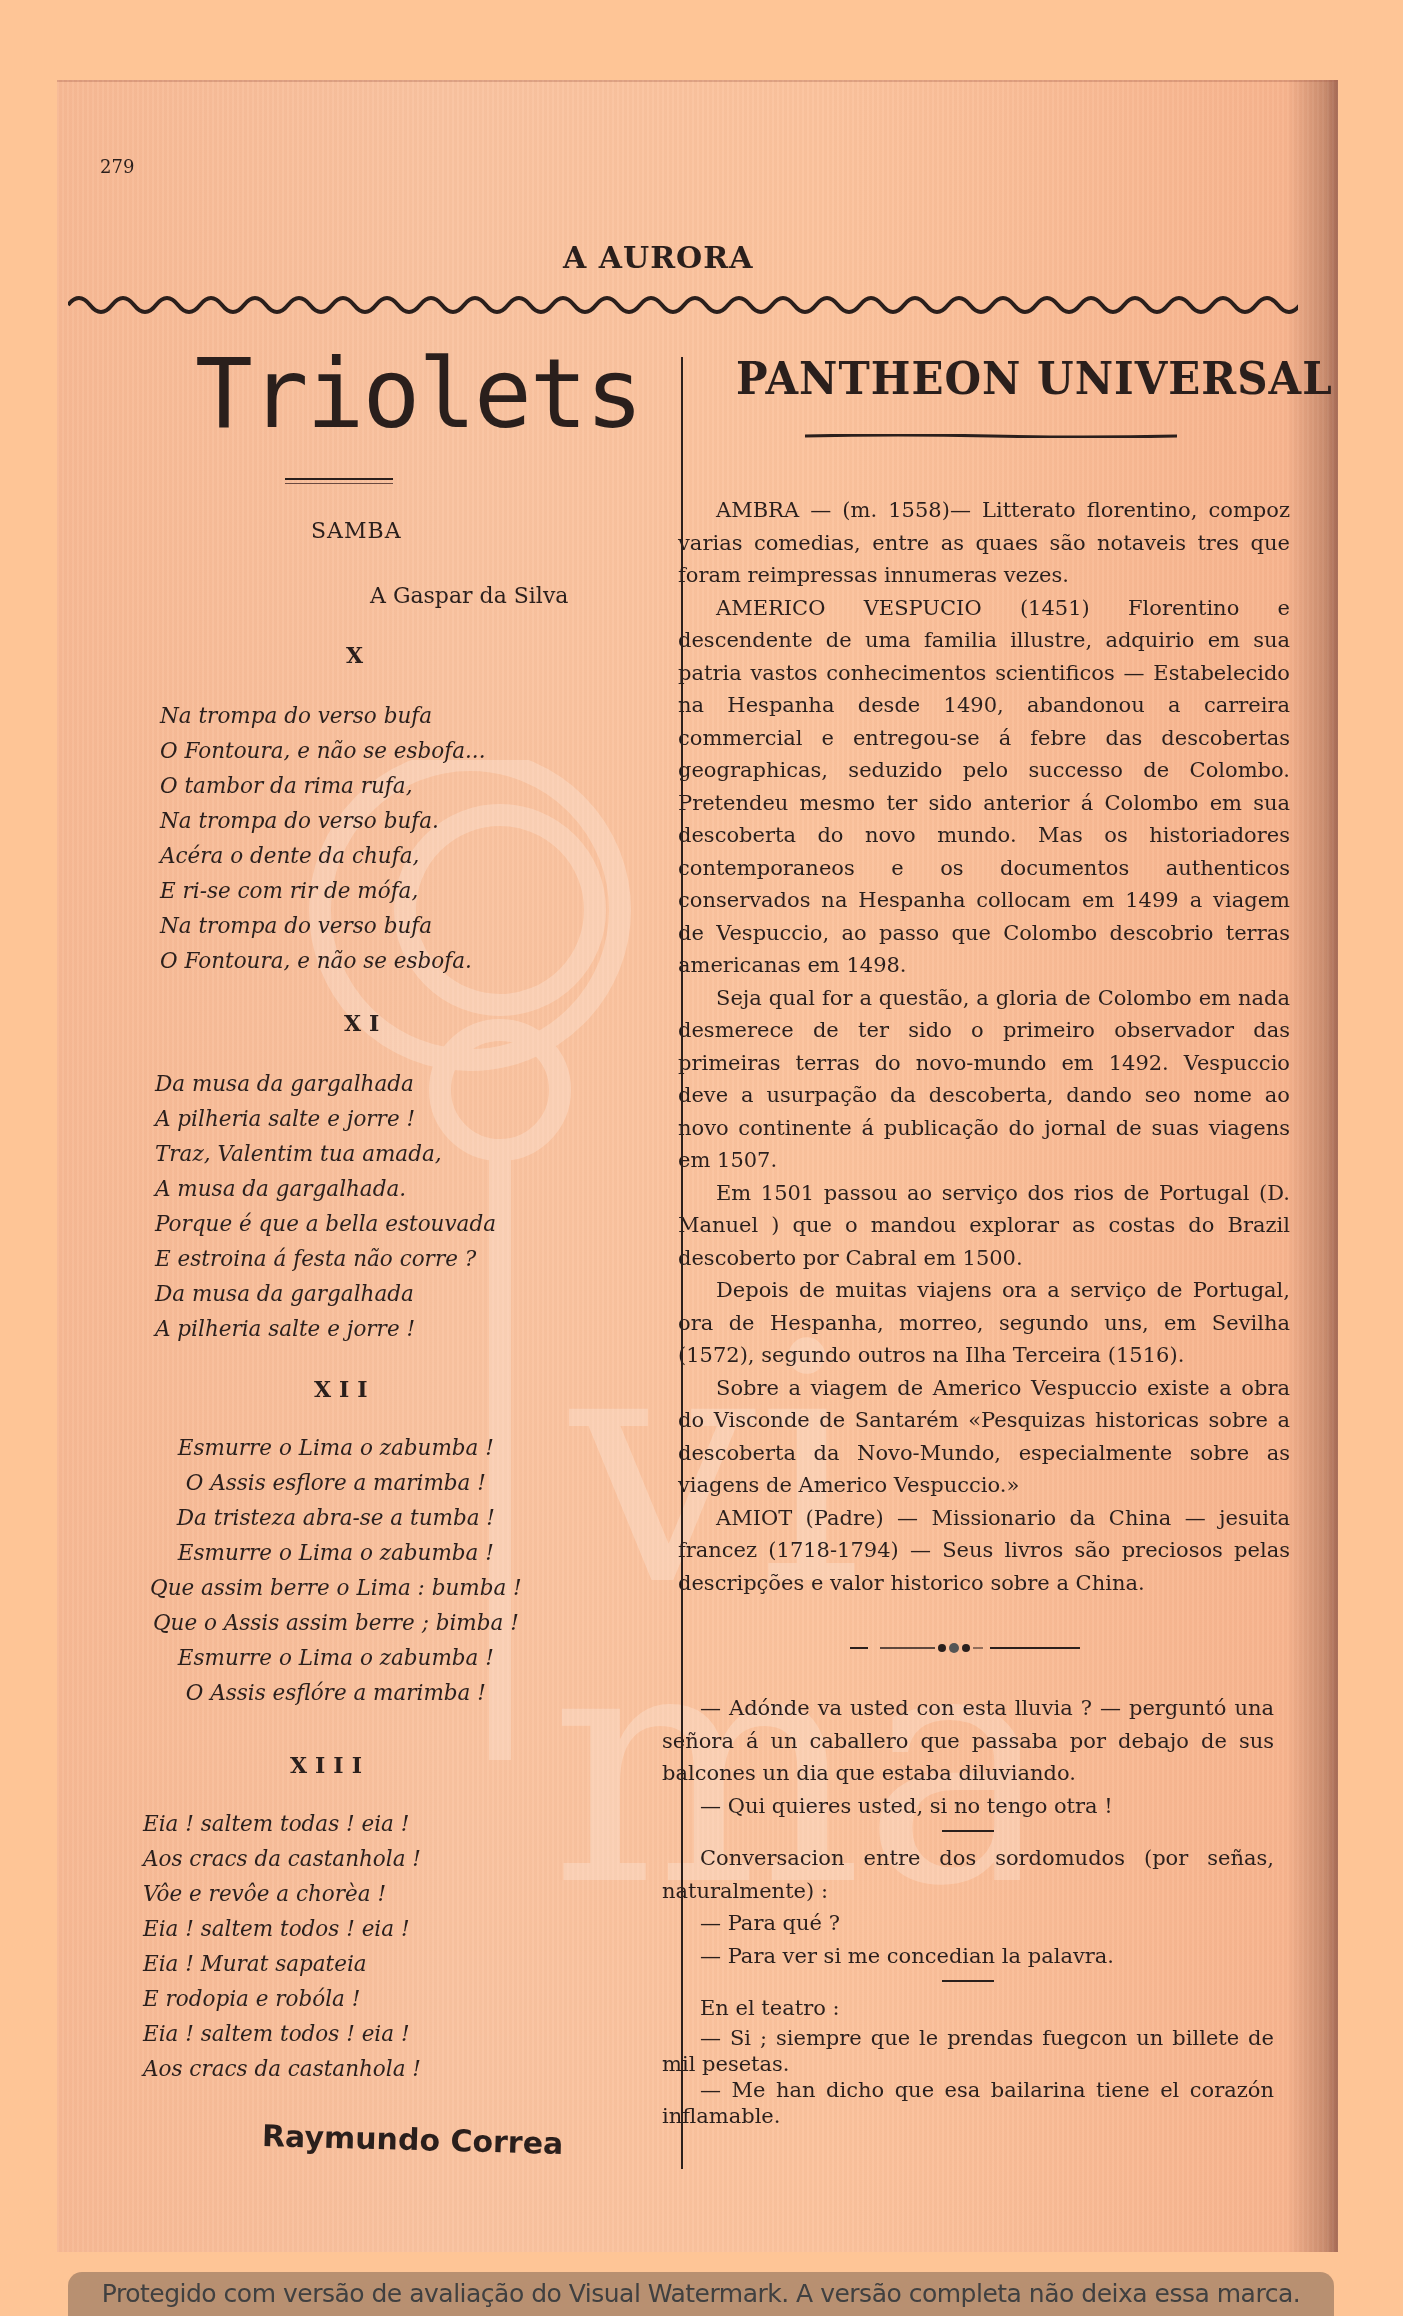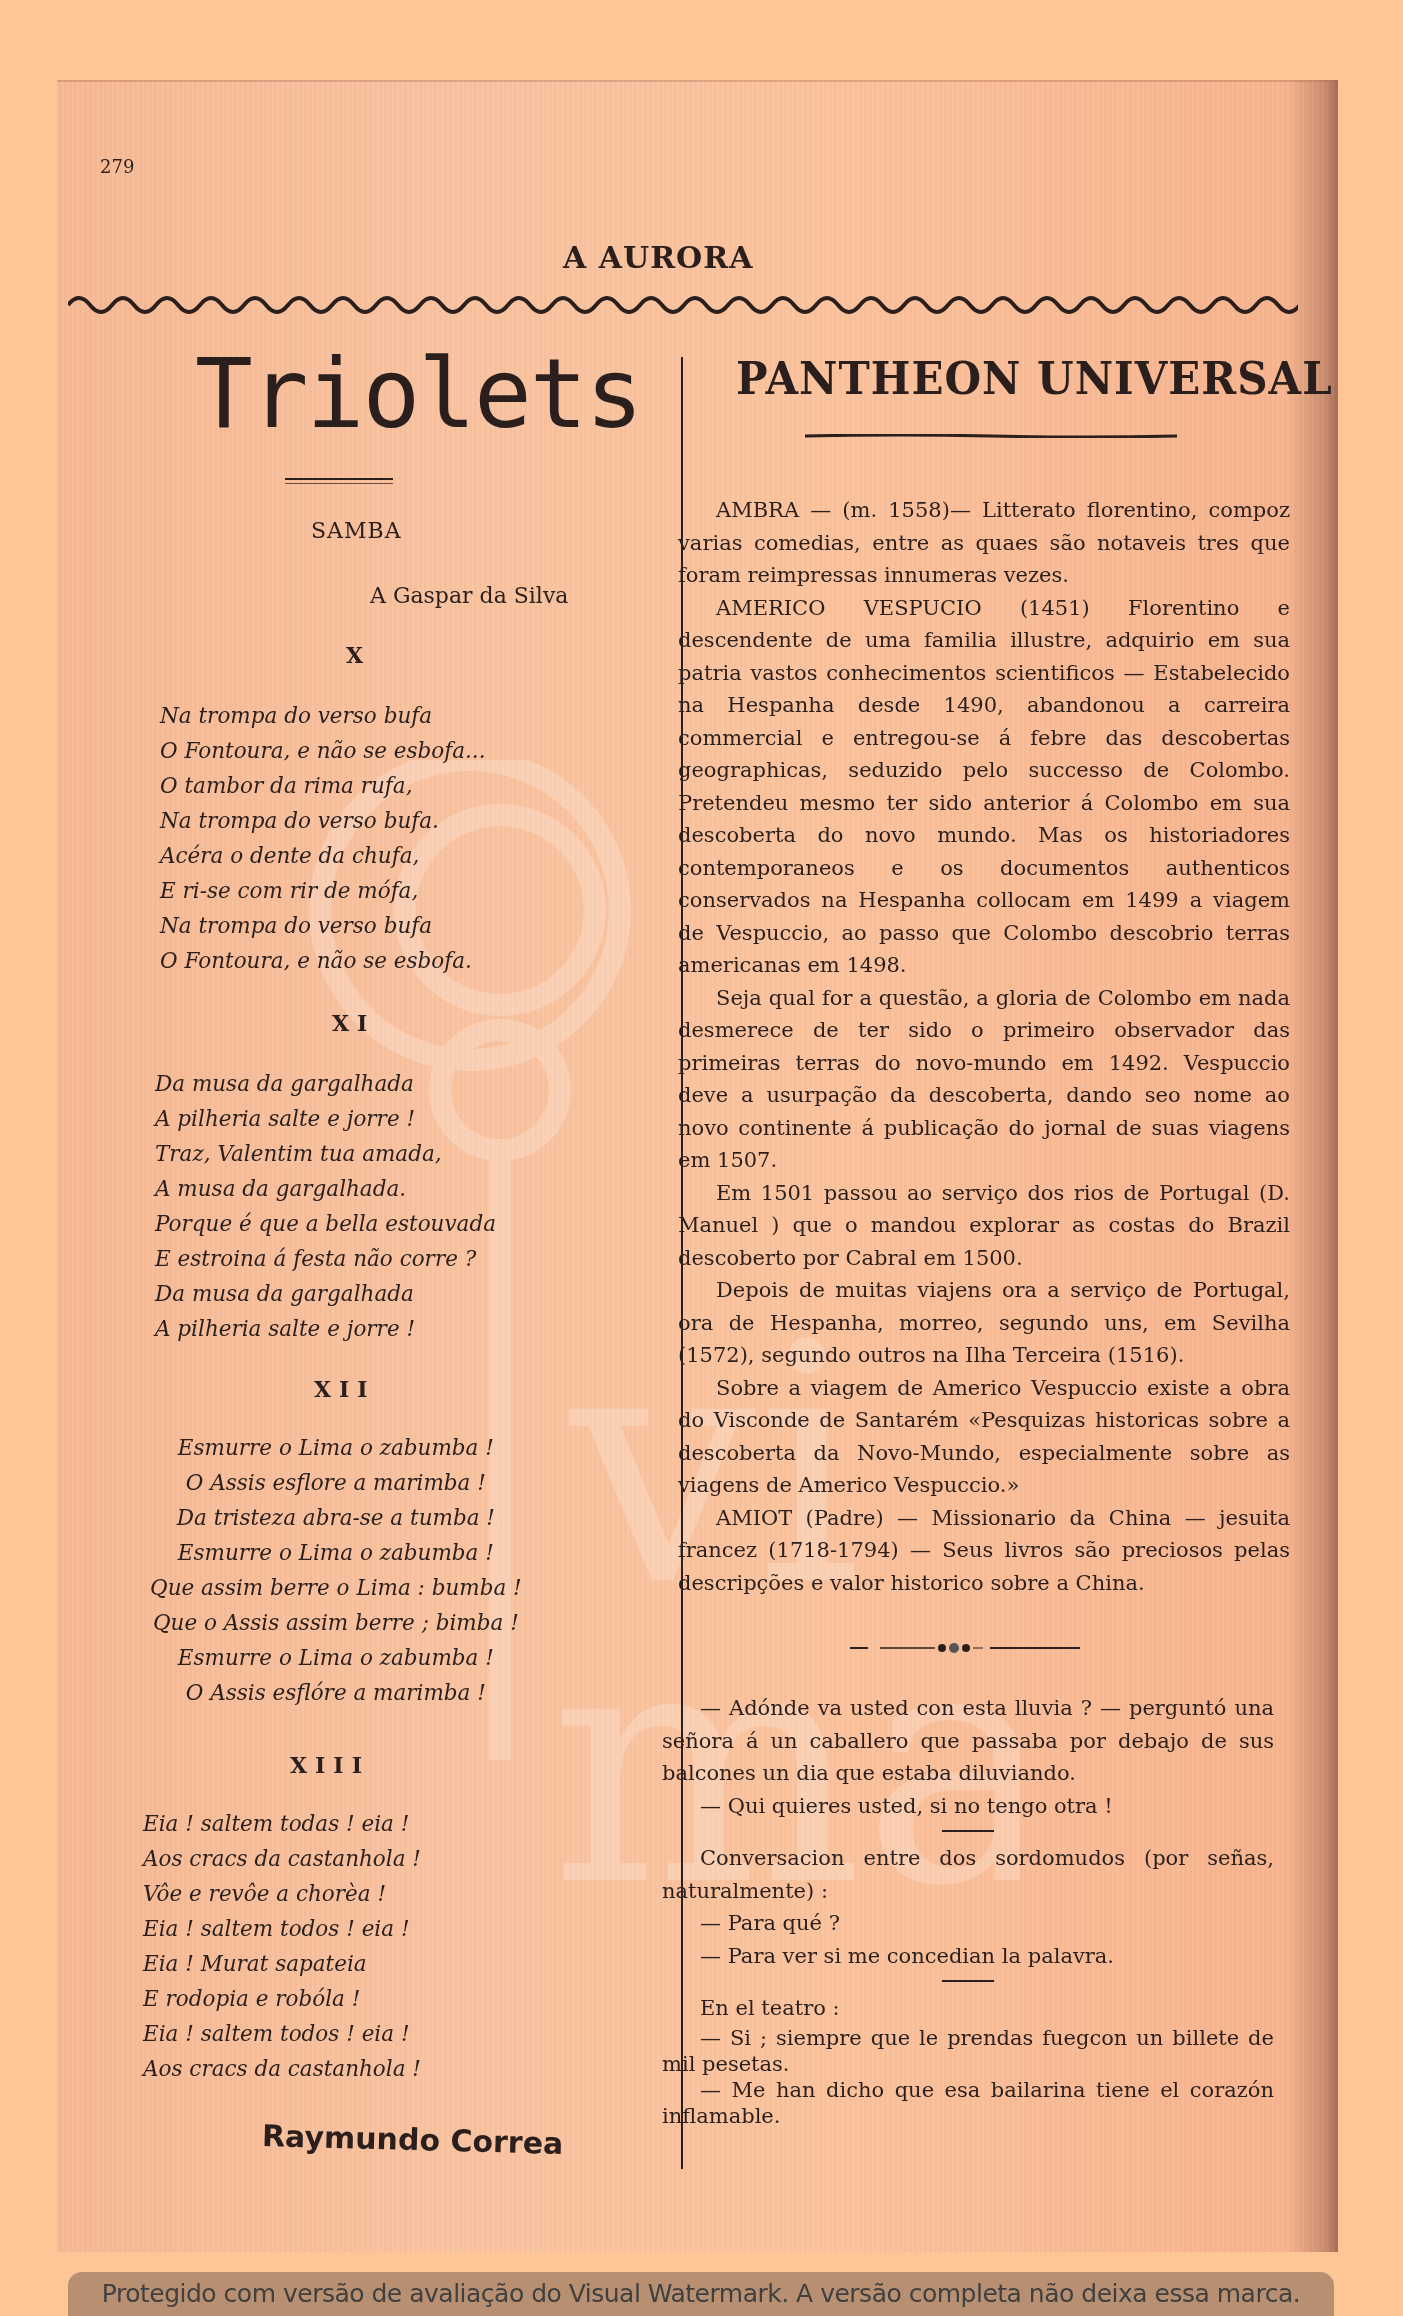--- a/index.html
+++ b/index.html
@@ -85,21 +85,21 @@
   <div>Na trompa do verso bufa</div>
   <div>O Fontoura, e não se esbofa...</div>
   <div>O tambor da rima rufa,</div>
   <div>Na trompa do verso bufa.</div>
   <div>Acéra o dente da chufa,</div>
   <div>E ri-se com rir de mófa,</div>
   <div>Na trompa do verso bufa</div>
   <div>O Fontoura, e não se esbofa.</div>
 </div>
 
-<div class="section-num" style="left:332px; top:1010px;">XI</div>
+<div class="section-num" style="left:344px; top:1010px;">XI</div>
 <div class="stanza" style="left:155px; top:1066px;">
   <div>Da musa da gargalhada</div>
   <div>A pilheria salte e jorre !</div>
   <div>Traz, Valentim tua amada,</div>
   <div>A musa da gargalhada.</div>
   <div>Porque é que a bella estouvada</div>
   <div>E estroina á festa não corre ?</div>
   <div>Da musa da gargalhada</div>
   <div>A pilheria salte e jorre !</div>
 </div>

